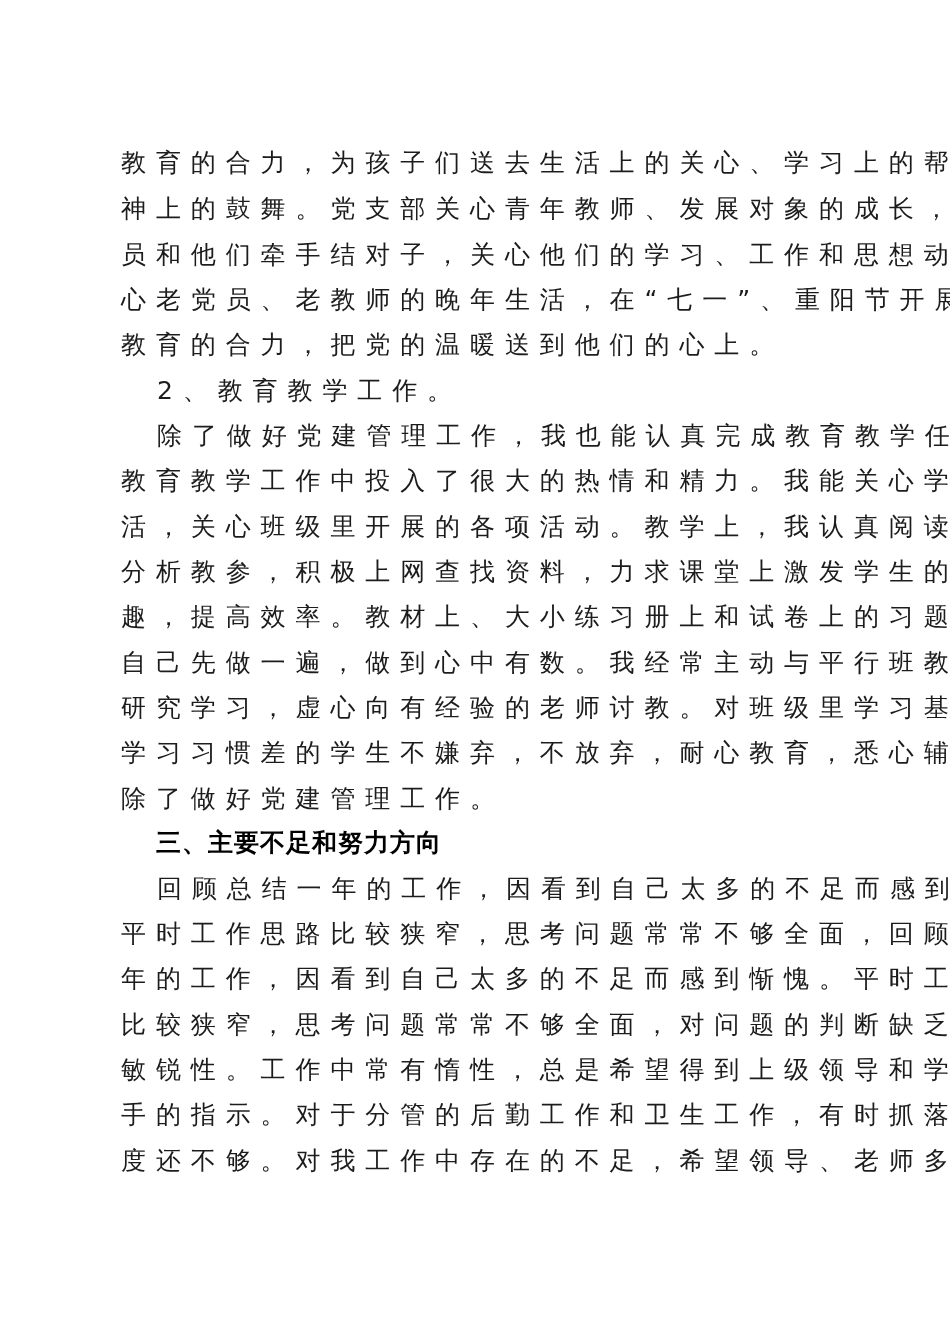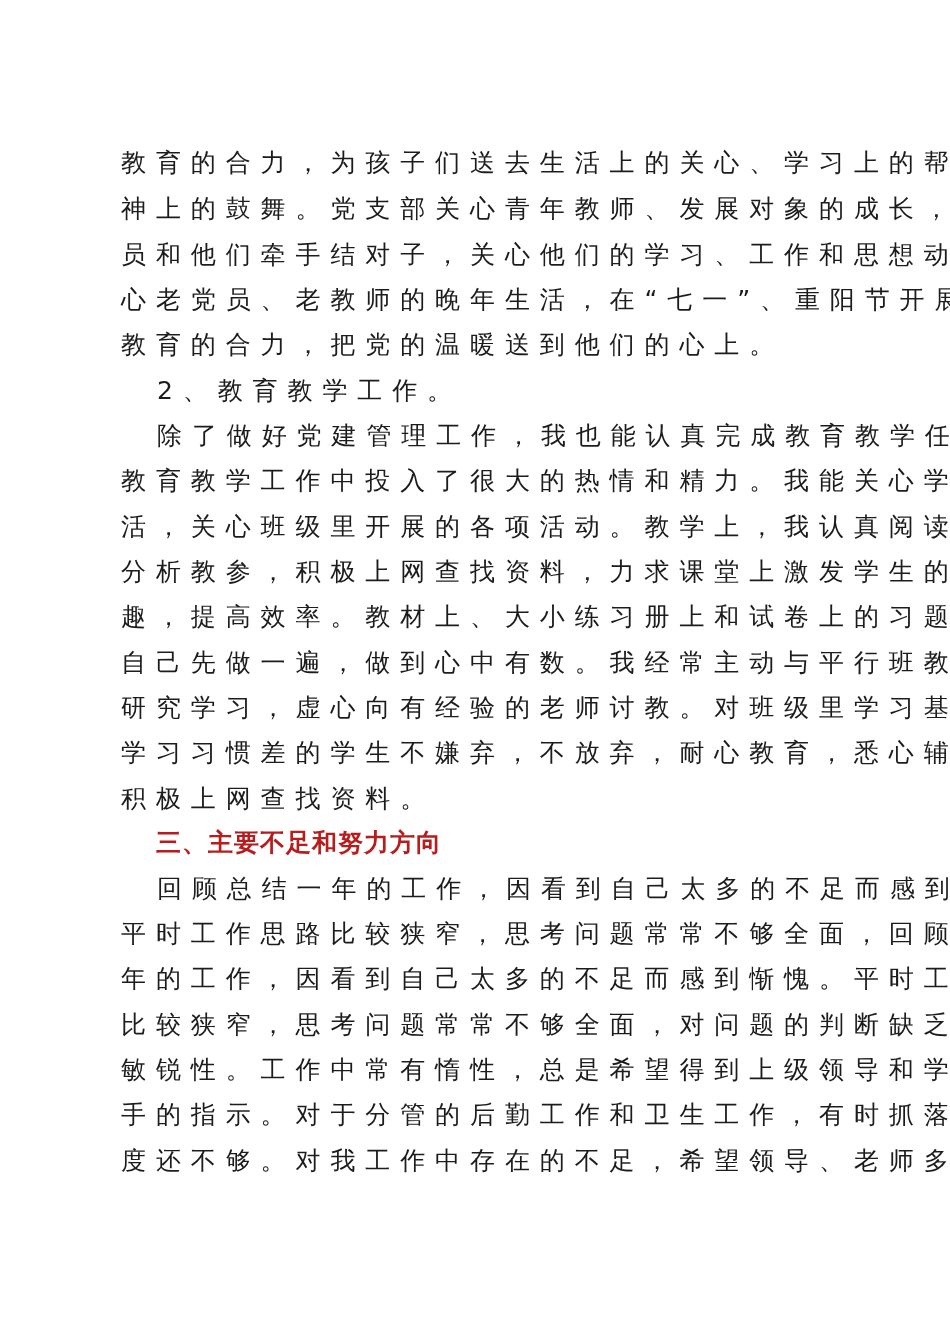--- a/index.html
+++ b/index.html
@@ -38,21 +38,21 @@
     }
     .heading {
       position: absolute;
       left: 156px;
       height: 40px;
       font-size: 25px;
       line-height: 40px;
       font-weight: bold;
       letter-spacing: 1px;
       white-space: nowrap;
-      color: #b91c1c;
+      color: #000000;
     }
   </style>
 </head>
 <body>
 
 <div class="page">
 
   <div class="line" style="top:143px">教育的合力，为孩子们送去生活上的关心、学习上的帮助、精</div>
   <div class="line" style="top:189px">神上的鼓舞。党支部关心青年教师、发展对象的成长，组织党</div>
   <div class="line" style="top:235px">员和他们牵手结对子，关心他们的学习、工作和思想动态；关</div>
@@ -62,21 +62,21 @@
   <div class="line indent" style="top:371px">2、教育教学工作。</div>
 
   <div class="line indent" style="top:416px">除了做好党建管理工作，我也能认真完成教育教学任务。在</div>
   <div class="line" style="top:461px">教育教学工作中投入了很大的热情和精力。我能关心学生的生</div>
   <div class="line" style="top:507px">活，关心班级里开展的各项活动。教学上，我认真阅读教材，</div>
   <div class="line" style="top:552px">分析教参，积极上网查找资料，力求课堂上激发学生的学习兴</div>
   <div class="line" style="top:597px">趣，提高效率。教材上、大小练习册上和试卷上的习题我都要</div>
   <div class="line" style="top:643px">自己先做一遍，做到心中有数。我经常主动与平行班教师一起</div>
   <div class="line" style="top:688px">研究学习，虚心向有经验的老师讨教。对班级里学习基础差、</div>
   <div class="line" style="top:733px">学习习惯差的学生不嫌弃，不放弃，耐心教育，悉心辅导，推</div>
-  <div class="line" style="top:779px">积极上网查找资料。</div>
+  <div class="line" style="top:779px">除了做好党建管理工作。</div>
 
   <div class="heading" style="top:823px">三、主要不足和努力方向</div>
 
   <div class="line indent" style="top:869px">回顾总结一年的工作，因看到自己太多的不足而感到惭愧。</div>
   <div class="line" style="top:914px">平时工作思路比较狭窄，思考问题常常不够全面，回顾总结一</div>
   <div class="line" style="top:959px">年的工作，因看到自己太多的不足而感到惭愧。平时工作思路</div>
   <div class="line" style="top:1005px">比较狭窄，思考问题常常不够全面，对问题的判断缺乏前瞻性、</div>
   <div class="line" style="top:1050px">敏锐性。工作中常有惰性，总是希望得到上级领导和学校一把</div>
   <div class="line" style="top:1095px">手的指示。对于分管的后勤工作和卫生工作，有时抓落实的力</div>
   <div class="line" style="top:1141px">度还不够。对我工作中存在的不足，希望领导、老师多批评指</div>

